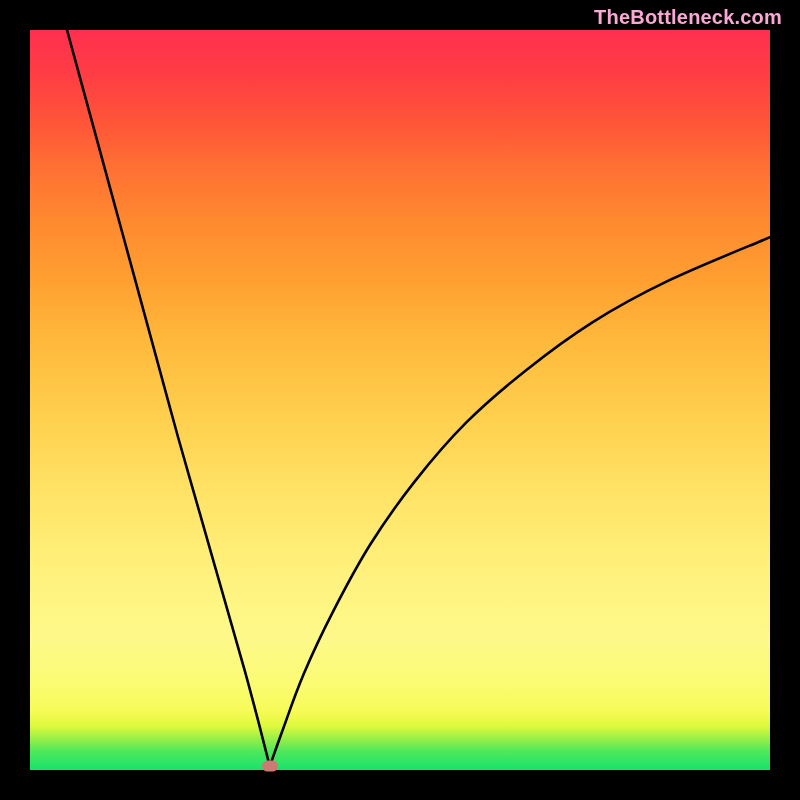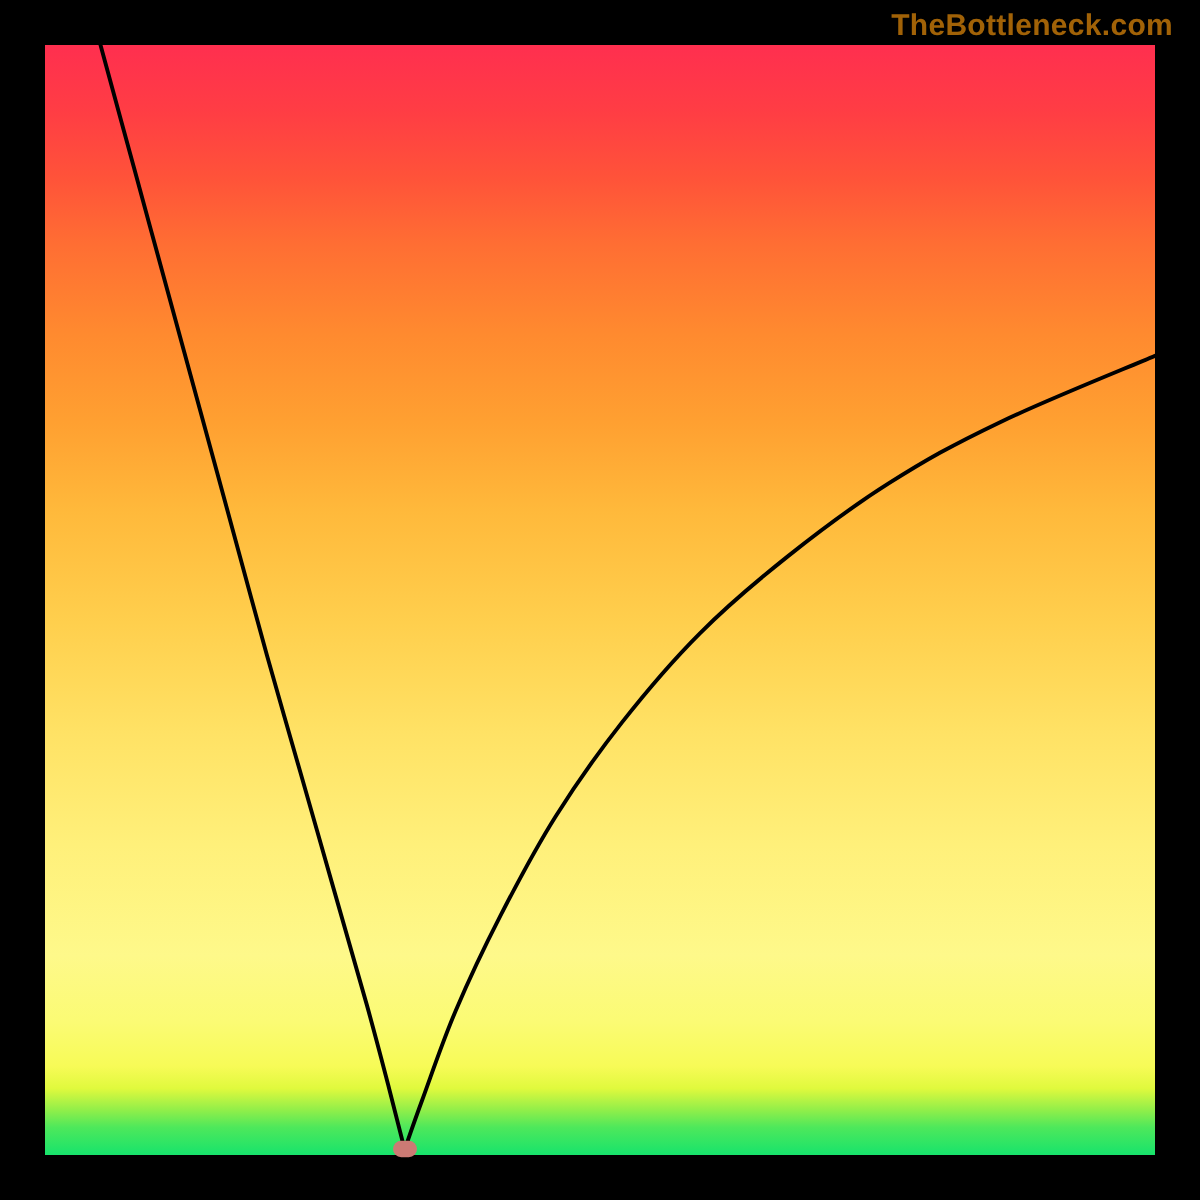--- a/index.html
+++ b/index.html
@@ -41,21 +41,21 @@
       #ff6e33 82%,
       #ff5339 88%,
       #ff3d44 94%,
       #ff2f4f 100%
     );
   }
   .credit {
     position: absolute;
     top: 6px;
     right: 18px;
-    color: #a16207;
+    color: #f9a8d4;
     font-size: 20px;
     font-weight: 600;
     letter-spacing: 0.2px;
   }
   svg.curve {
     position: absolute;
     left: 0;
     top: 0;
     width: 740px;
     height: 740px;

